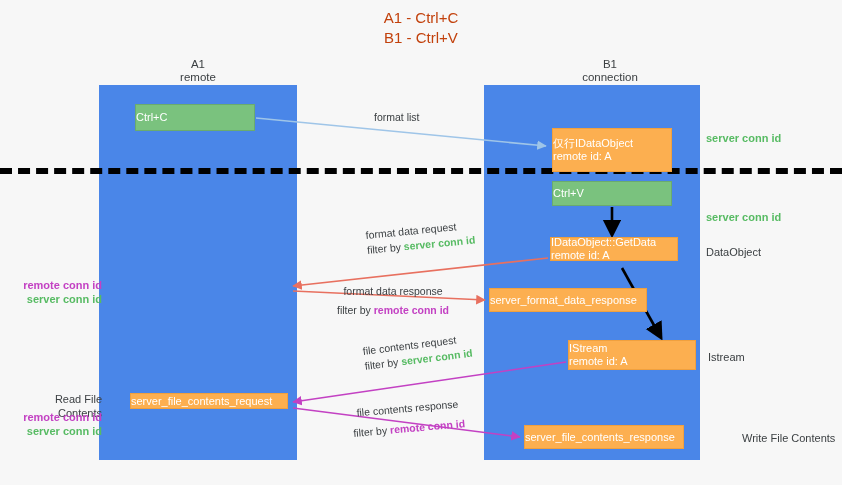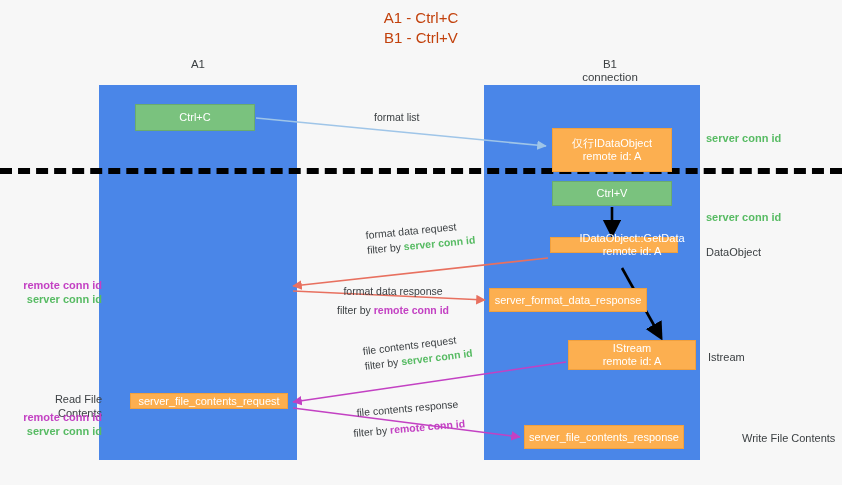--- a/index.html
+++ b/index.html
@@ -34,30 +34,30 @@
 
   
   #separator{
     left:0;top:168px;width:842px;height:0;
     border-top:6px dashed #000;
   }
 
   
   .box{
     box-sizing:border-box;
-    display:flex;flex-direction:column;align-items:center;justify-content:center;
+    display:flex;flex-direction:column;align-items:flex-start;justify-content:center;
     color:#fff;font-size:11px;line-height:13px;text-align:center;
   }
   .box.green{background:#7ac27e;border:1px solid #6aab6e;}
   .box.orange{background:#fcaf50;border:1px solid #f0a03e;}
 
   #box-ctrl-c{left:135px;top:104px;width:120px;height:27px;}
   #box-idataobject{left:552px;top:128px;width:120px;height:44px;}
   #box-ctrl-v{left:552px;top:181px;width:120px;height:25px;}
-  #box-getdata{left:550px;top:237px;width:128px;height:16px;padding-left:36px;}
+  #box-getdata{left:550px;top:237px;width:128px;height:24px;}
   #box-istream{left:568px;top:340px;width:128px;height:30px;}
   #box-fmt-req{left:130px;top:276px;width:158px;height:24px;}
   #box-fmt-res{left:489px;top:288px;width:158px;height:24px;}
   #box-file-req{left:130px;top:393px;width:158px;height:16px;}
   #box-file-res{left:524px;top:425px;width:160px;height:24px;}
 
   
   .side-label{font-size:11px;color:#3c4043;line-height:14px;}
   .green-txt{color:#57bb63;font-weight:bold;}
   .magenta-txt{color:#c341c3;font-weight:bold;}
@@ -89,20 +89,21 @@
 
 <div class="canvas">
 
   <div class="abs" id="title-block">
     <div>A1 - Ctrl+C</div>
     <div>B1 - Ctrl+V</div>
   </div>
 
   <div class="abs lane-header" id="lane-header-a1">
     <div>A1</div>
+    <div>remote</div>
   </div>
   <div class="abs lane-header" id="lane-header-b1">
     <div>B1</div>
     <div>connection</div>
   </div>
 
   <div class="abs lane" id="lane-a1"></div>
   <div class="abs lane" id="lane-b1"></div>
 
   <svg class="arrows" viewBox="0 0 842 485">

